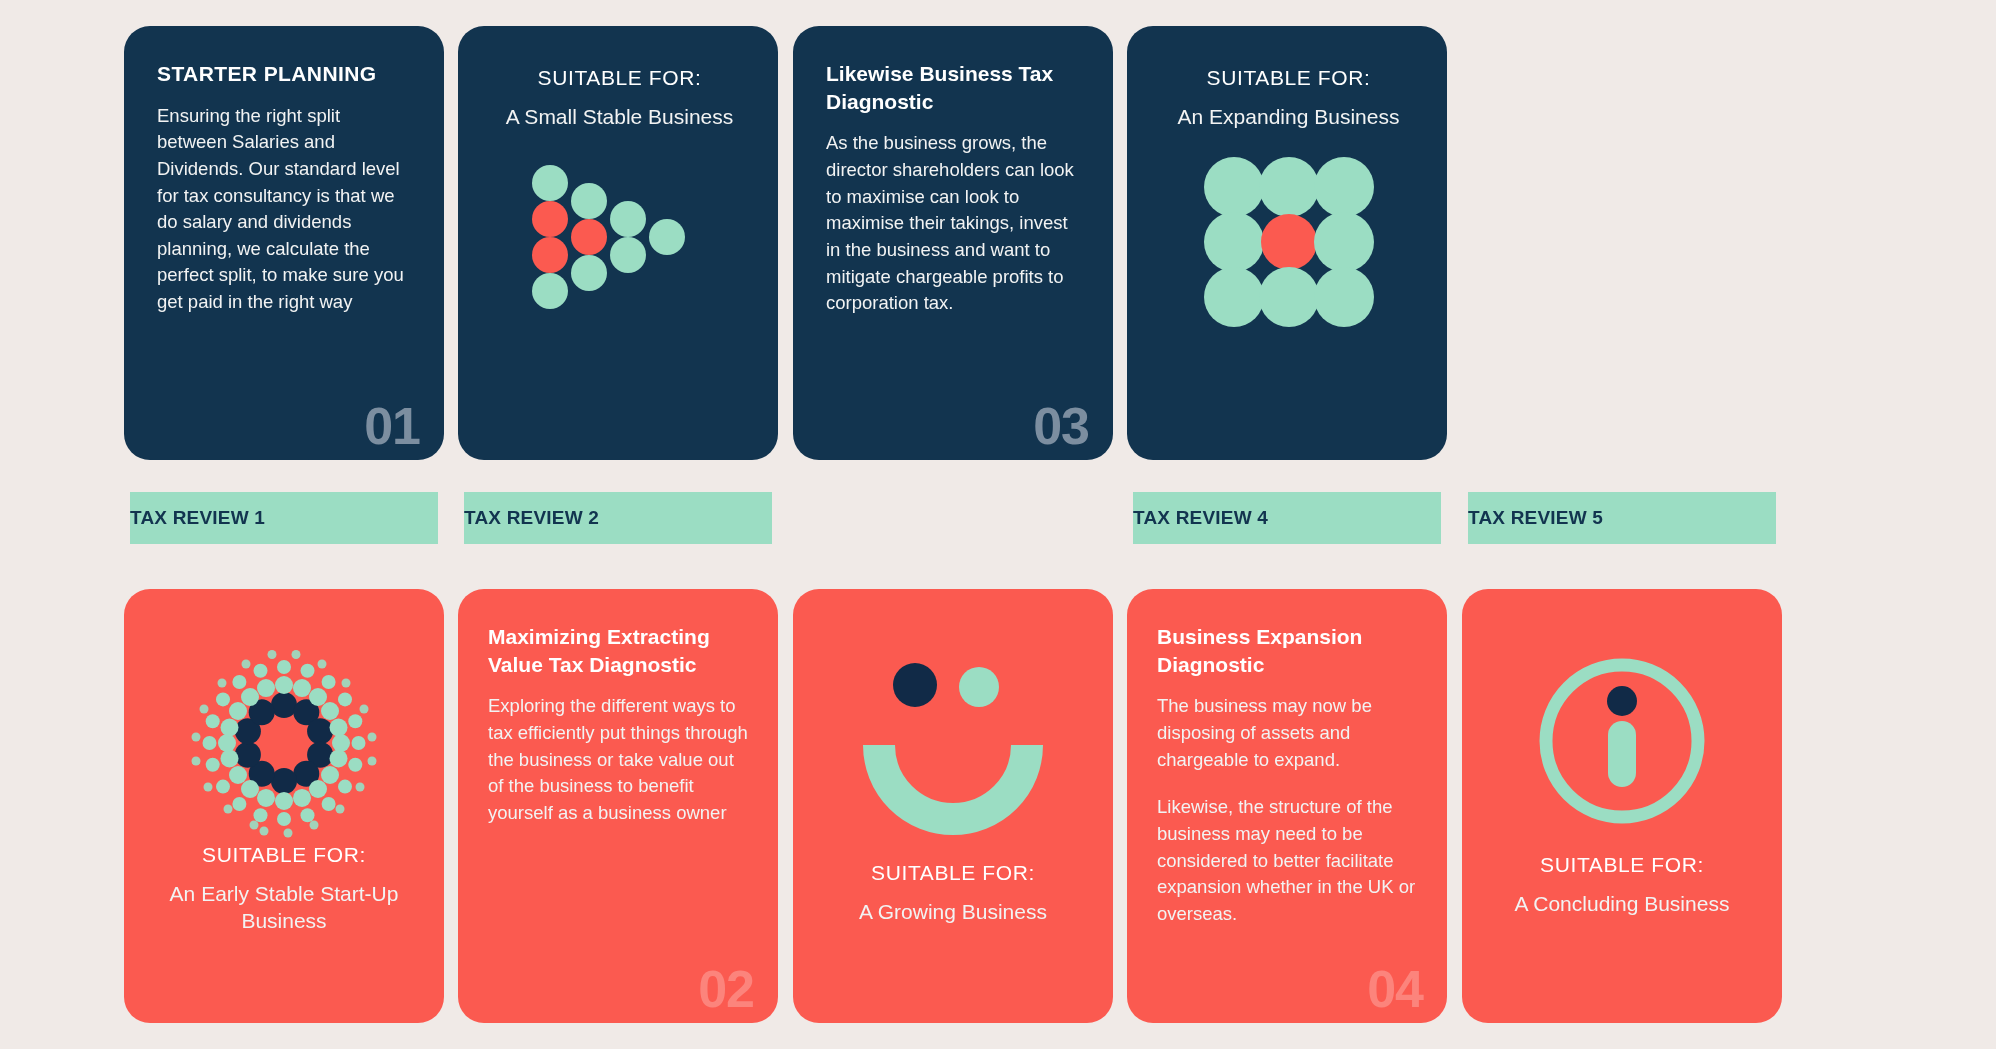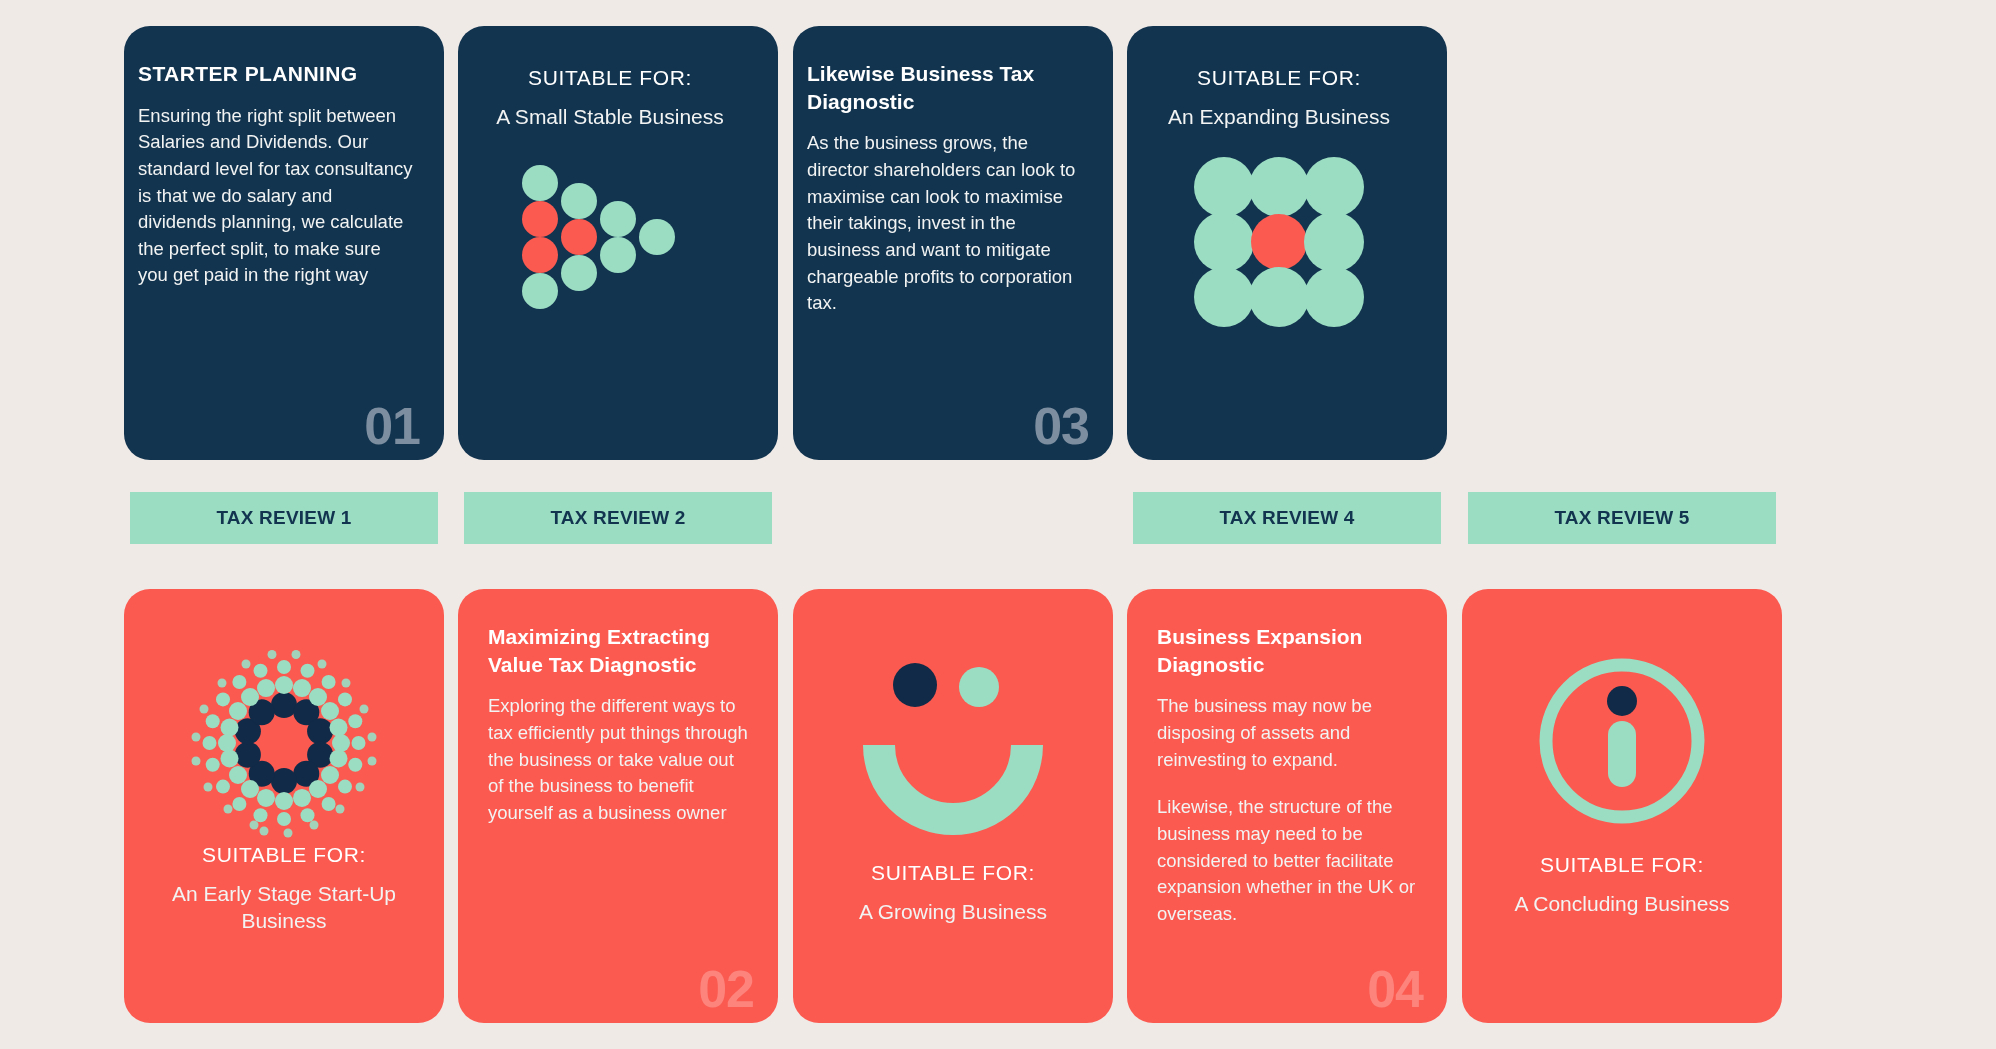--- a/index.html
+++ b/index.html
@@ -38,21 +38,21 @@
 
   
   .card-top {
     position: absolute;
     top: 26px;
     left: 0;
     width: 320px;
     height: 434px;
     background: #12344F;
     border-radius: 26px;
-    padding: 34px 30px 28px 14px;
+    padding: 34px 30px 28px 33px;
     overflow: hidden;
   }
   .card-top.tail::after {
     content: "";
     position: absolute;
     left: 50%;
     bottom: -22px;
     margin-left: -25px;
     width: 0; height: 0;
     border-left: 25px solid transparent;
@@ -87,21 +87,20 @@
   
   .review-bar {
     position: absolute;
     top: 492px;
     left: 6px;
     width: 308px;
     height: 52px;
     background: #9BDDC3;
     display: flex;
     align-items: center;
-    justify-content: center;
   }
   .review-bar .rb-label {
     color: #12344F;
     font-size: 19px;
     font-weight: bold;
     letter-spacing: 0.2px;
     white-space: nowrap;
   }
 
   
@@ -269,21 +268,21 @@
             <circle cx="156" cy="166.0" r="4.5"></circle>
             <circle cx="44" cy="166.0" r="4.5"></circle>
             <circle cx="130" cy="182.0" r="4.5"></circle>
             <circle cx="70" cy="182.0" r="4.5"></circle>
             <circle cx="104" cy="190.0" r="4.5"></circle>
             <circle cx="80" cy="188.0" r="4.5"></circle>
           </g>
         </svg>
       </div>
       <div class="c-suitable">SUITABLE FOR:</div>
-      <div class="c-suitable-val">An  Early Stage Start-Up Business</div>
+      <div class="c-suitable-val">An  Early Stable Start-Up Business</div>
       <div class="c-num"></div>
     </div>
   </div>
 
   <div class="column col-1">
 
     <div class="card-top">
       <div class="c-suitable" style="margin-top:6px;">SUITABLE FOR:</div>
       <div class="c-suitable-val">A Small Stable Business</div>
       <div class="icon-wrap dots-arrow">
@@ -357,21 +356,21 @@
       </div>
       <div class="c-num"></div>
     </div>
 
     <div class="review-bar">
       <span class="rb-label">TAX REVIEW 4</span>
     </div>
 
     <div class="card-bot tail-up">
       <div class="c-title">Business Expansion Diagnostic</div>
-      <div class="c-body">The business may now be disposing of assets and reinvesting to expand.</div>
+      <div class="c-body">The business may now be disposing of assets and chargeable to expand.</div>
       <div class="c-body" style="margin-top:21px;">Likewise, the structure of the business may need to be considered to better facilitate expansion whether in the UK or overseas.</div>
       <div class="c-num">04</div>
     </div>
   </div>
 
   <div class="column col-4">
 
 
     <div class="review-bar">
       <span class="rb-label">TAX REVIEW 5</span>

